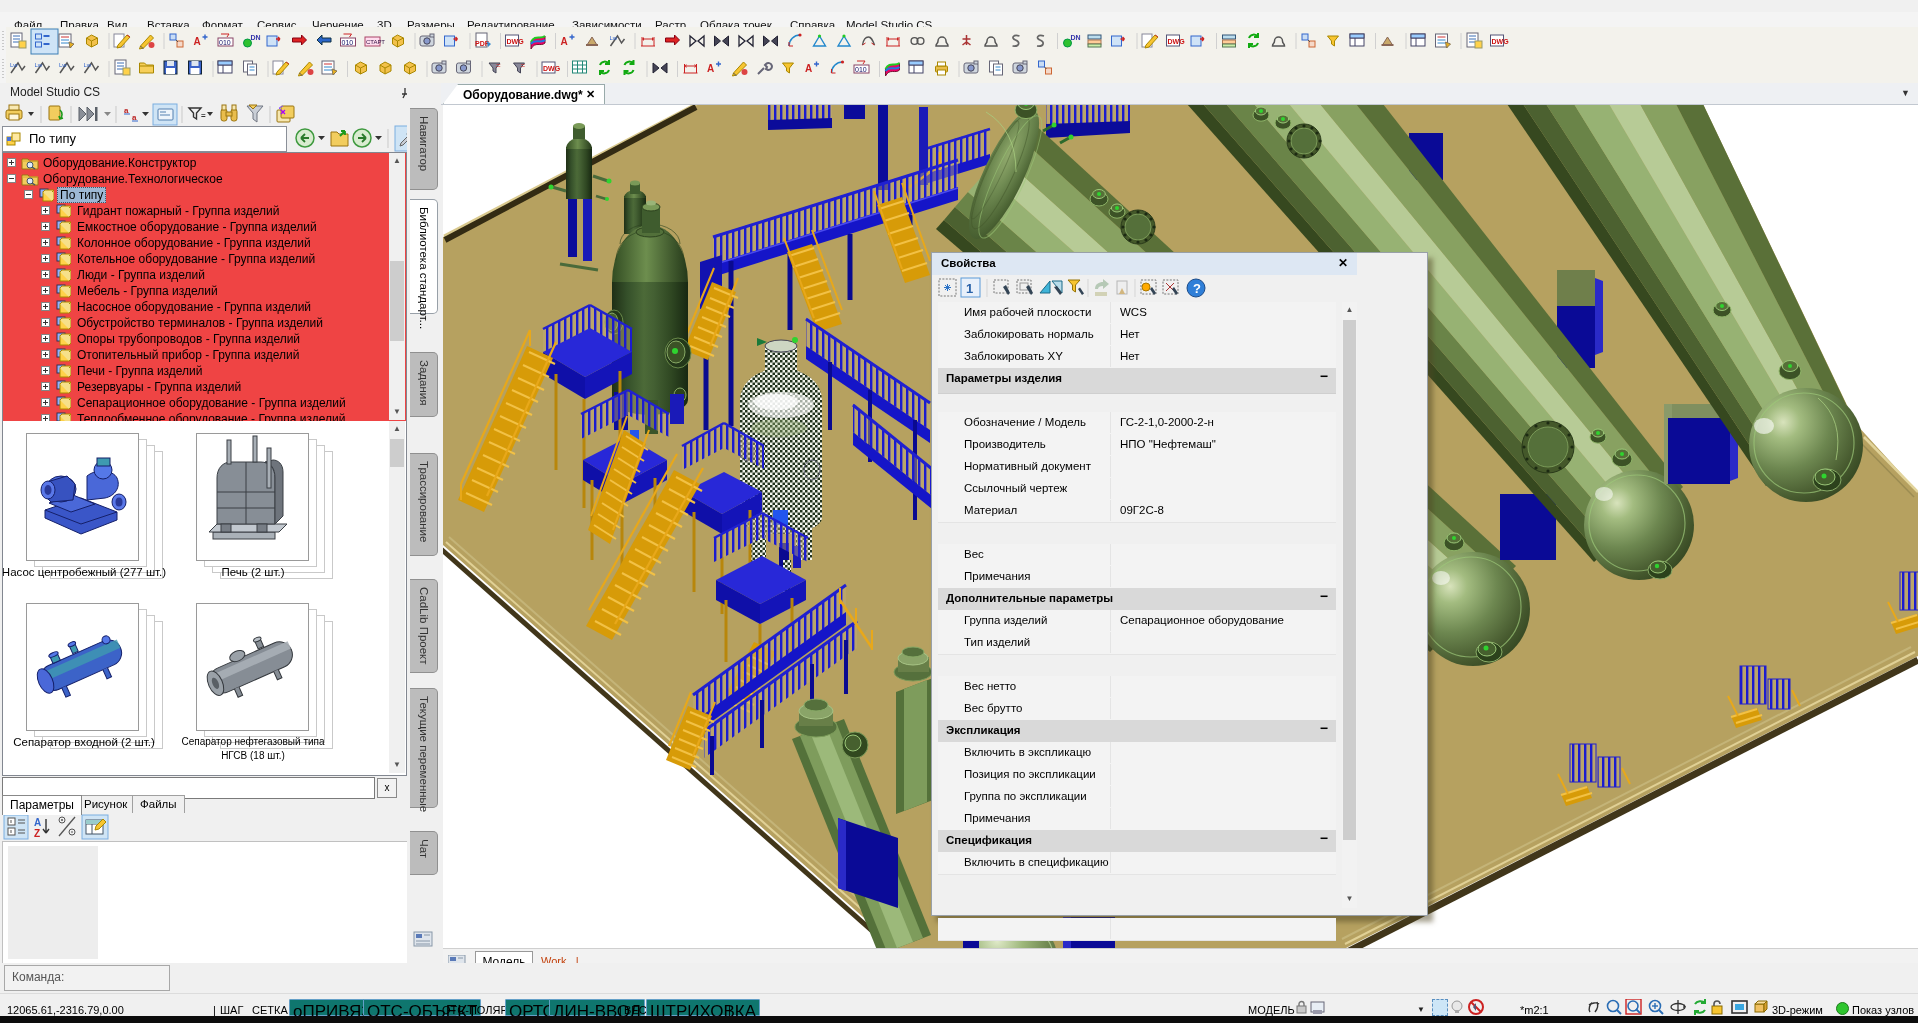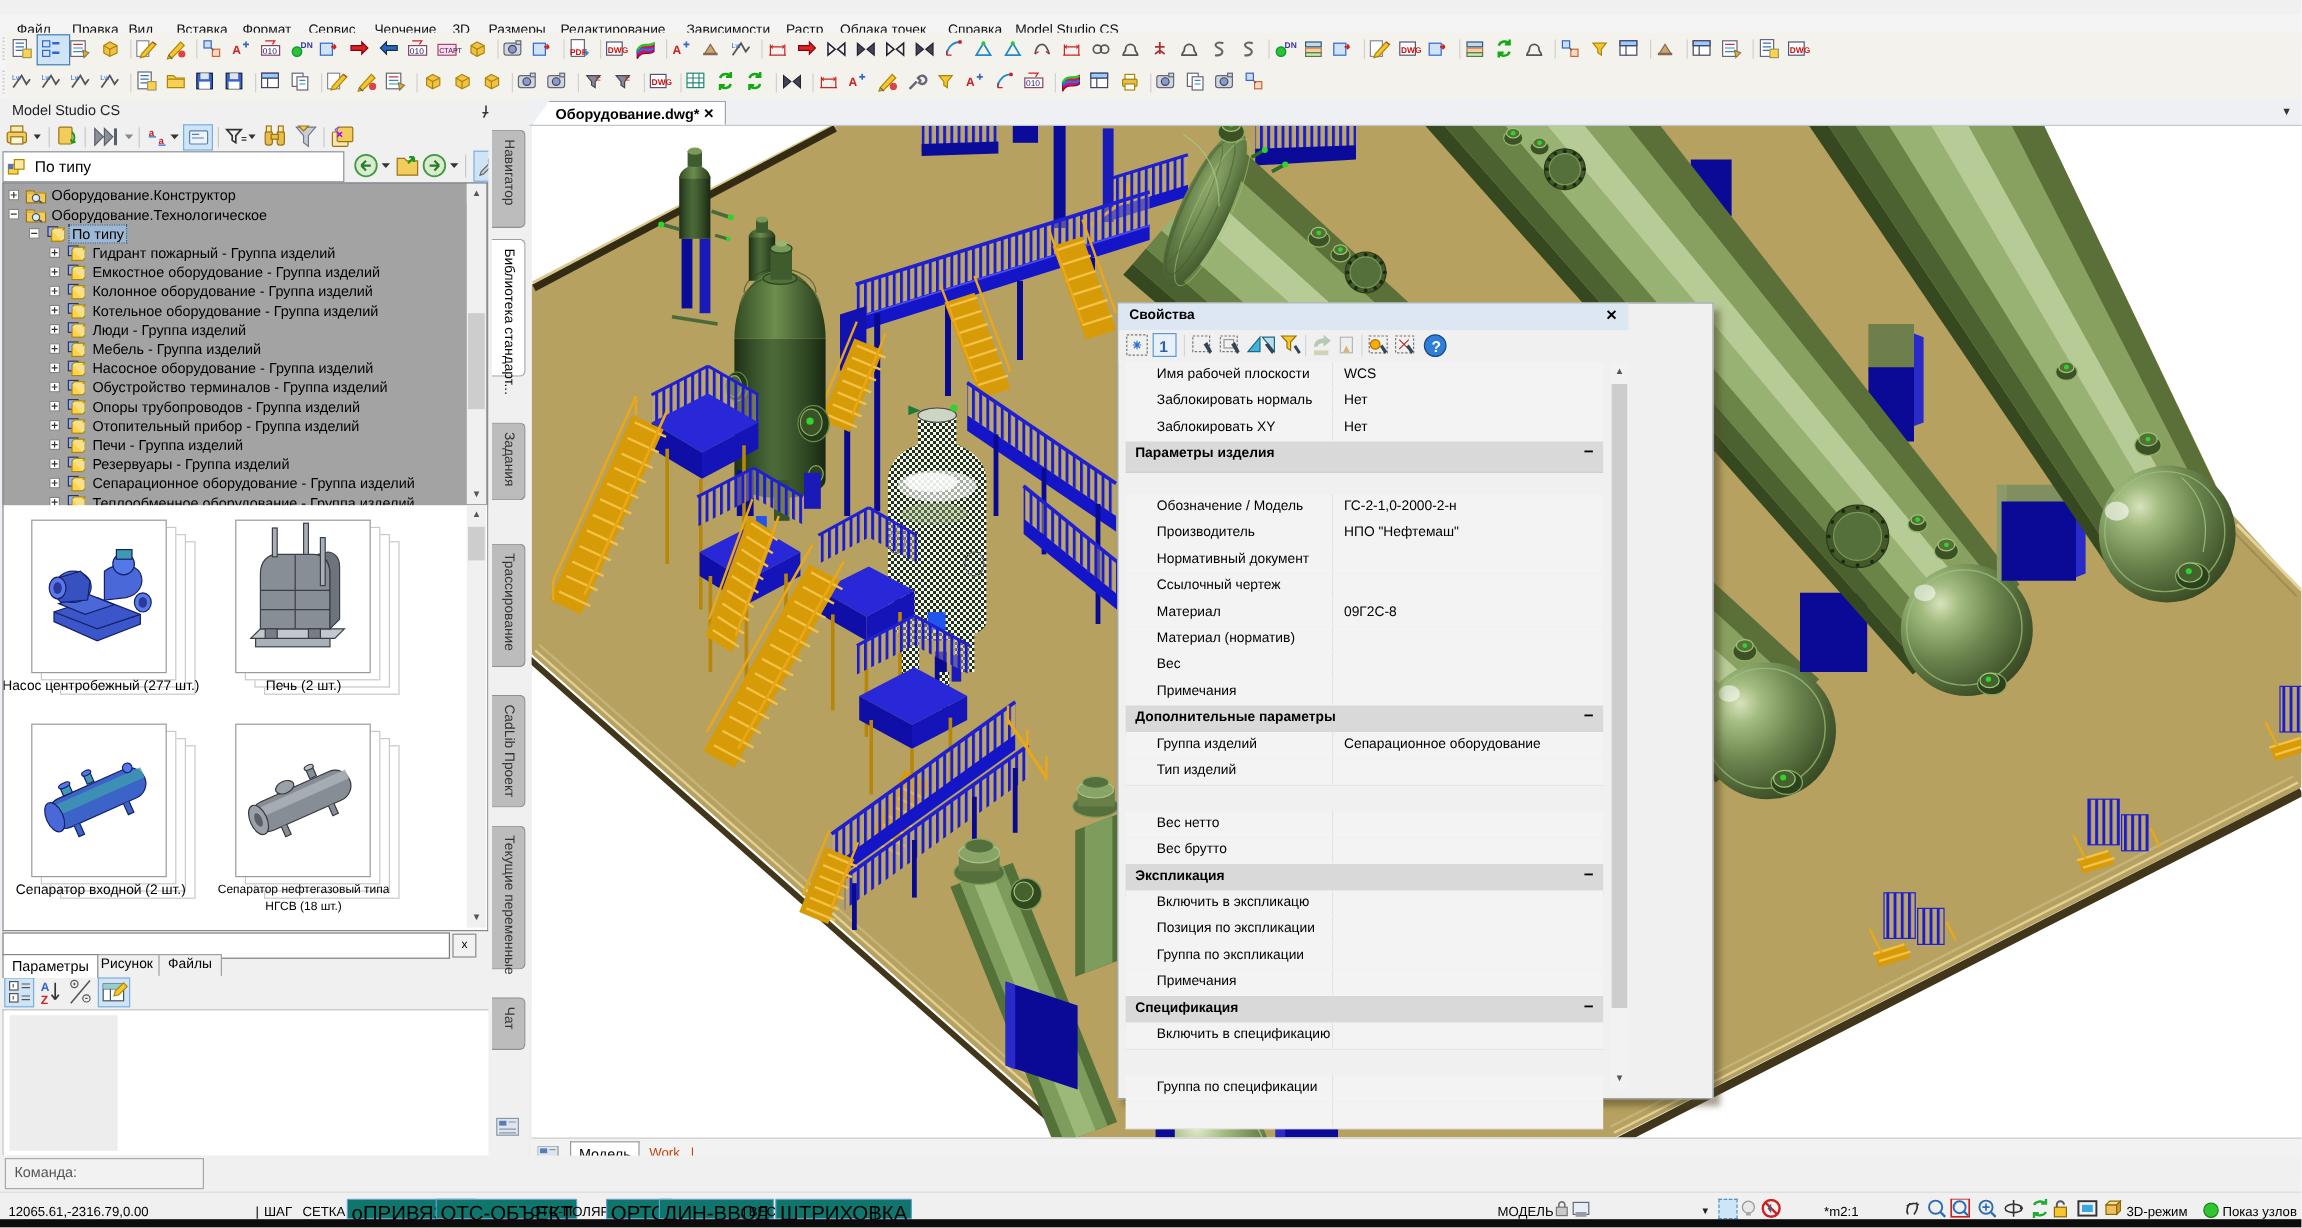--- a/index.html
+++ b/index.html
@@ -440,21 +440,21 @@
 <circle cx="74" cy="13" r="9" fill="#d9ecd0" stroke="#3f9a3f" stroke-width="1.5"></circle>
       <path d="M70 13h8m0 0l-4-4m4 4l-4 4" stroke="#2a7a2a" stroke-width="1.8" fill="none"></path>
 <path d="M87 11l7 0-3.5 4z" fill="#333"></path>
 <line x1="100" y1="4" x2="100" y2="23" stroke="#c9c9c9"></line>
 <rect x="107" y="1" width="25" height="25" fill="#cfe4f5" stroke="#7aade0"></rect>
 <g transform="translate(111,5)">
         <ellipse cx="12" cy="4" rx="4" ry="3" fill="#e8e8ea" stroke="#666"></ellipse>
         <path d="M9 6L2 13l-1 3 3-1 7-7z" fill="#c9ced6" stroke="#666"></path>
       </g>
 </svg>
-<div class="a" style="left:2px;top:69px;width:403px;height:269px;background:#a3a3a3;border:1px solid #828790;overflow:hidden">
+<div class="a" style="left:2px;top:69px;width:403px;height:269px;background:#ef4444;border:1px solid #828790;overflow:hidden">
 <div class="trow" style="top:2px">
 <svg class="a" style="left:4px;top:3px" width="9" height="9" viewBox="0 0 9 9">
           <rect x="0.5" y="0.5" width="8" height="8" fill="#fff" stroke="#848484"></rect>
           <line x1="2" y1="4.5" x2="7" y2="4.5" stroke="#333"></line>
           <line x1="4.5" y1="2" x2="4.5" y2="7" stroke="#333"></line>
         </svg>
 <svg class="a" style="left:18px;top:1px" width="18" height="14" viewBox="0 0 18 14">
           <path d="M1 3h6l1.5 2H17v8H1z" fill="#f2cd5e" stroke="#9a7410"></path>
           <path d="M1 5h16" stroke="#d8ae30"></path>
           <circle cx="9" cy="9" r="3" fill="#dfeafa" stroke="#456"></circle>
@@ -1412,25 +1412,20 @@
 <div class="prow" style="top:225px">
       <span class="dv"></span>
       <span class="pl">Ссылочный чертеж</span>
       <span class="pv"></span>
     </div>
 <div class="prow" style="top:247px">
       <span class="dv"></span>
       <span class="pl">Материал</span>
       <span class="pv">09Г2С-8</span>
     </div>
-<div class="prow" style="top:269px">
-      <span class="dv"></span>
-      <span class="pl">Материал (норматив)</span>
-      <span class="pv"></span>
-    </div>
 <div class="prow" style="top:291px">
       <span class="dv"></span>
       <span class="pl">Вес</span>
       <span class="pv"></span>
     </div>
 <div class="prow" style="top:313px">
       <span class="dv"></span>
       <span class="pl">Примечания</span>
       <span class="pv"></span>
     </div>
@@ -1473,25 +1468,20 @@
     </div>
 <div class="prow" style="top:555px">
       <span class="dv"></span>
       <span class="pl">Примечания</span>
       <span class="pv"></span>
     </div>
 <div class="phead" style="top:577px">Спецификация<span class="mn">−</span></div>
 <div class="prow" style="top:599px">
       <span class="dv"></span>
       <span class="pl">Включить в спецификацию</span>
-      <span class="pv"></span>
-    </div>
-<div class="prow" style="top:643px">
-      <span class="dv"></span>
-      <span class="pl">Группа по спецификации</span>
       <span class="pv"></span>
     </div>
 <div class="prow" style="top:665px">
       <span class="dv"></span>
       <span class="pl"></span>
       <span class="pv"></span>
     </div>
 <div class="a" style="left:410px;top:49px;width:15px;height:606px;background:#f2f2f2">
       <div class="a" style="left:0;top:0;width:15px;height:16px;color:#555;font-size:8px;text-align:center;line-height:15px">▲</div>
       <div class="a" style="left:1px;top:18px;width:13px;height:520px;background:#cdcdcd"></div>

